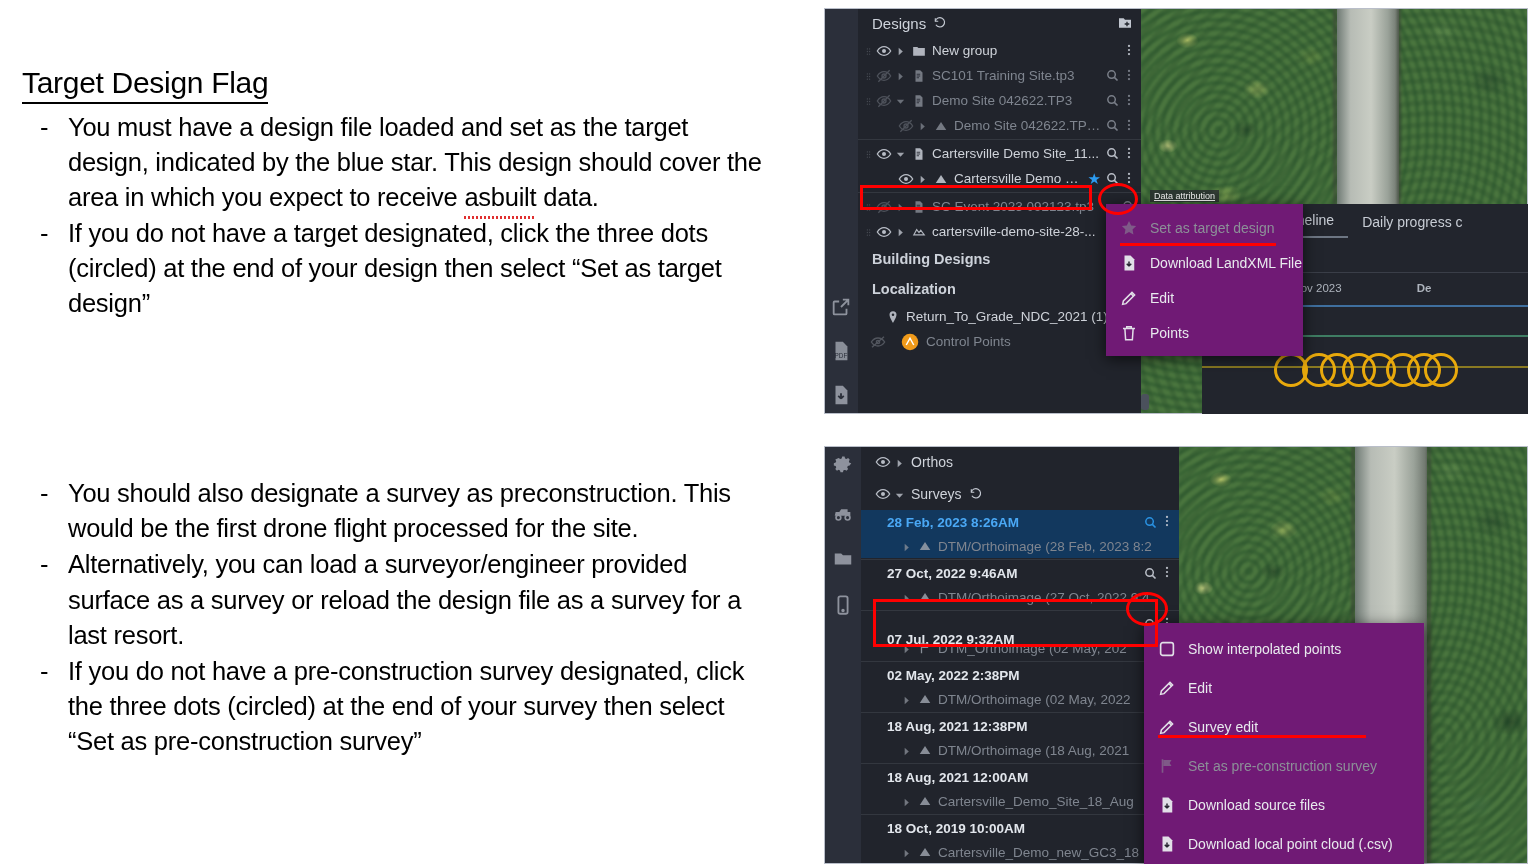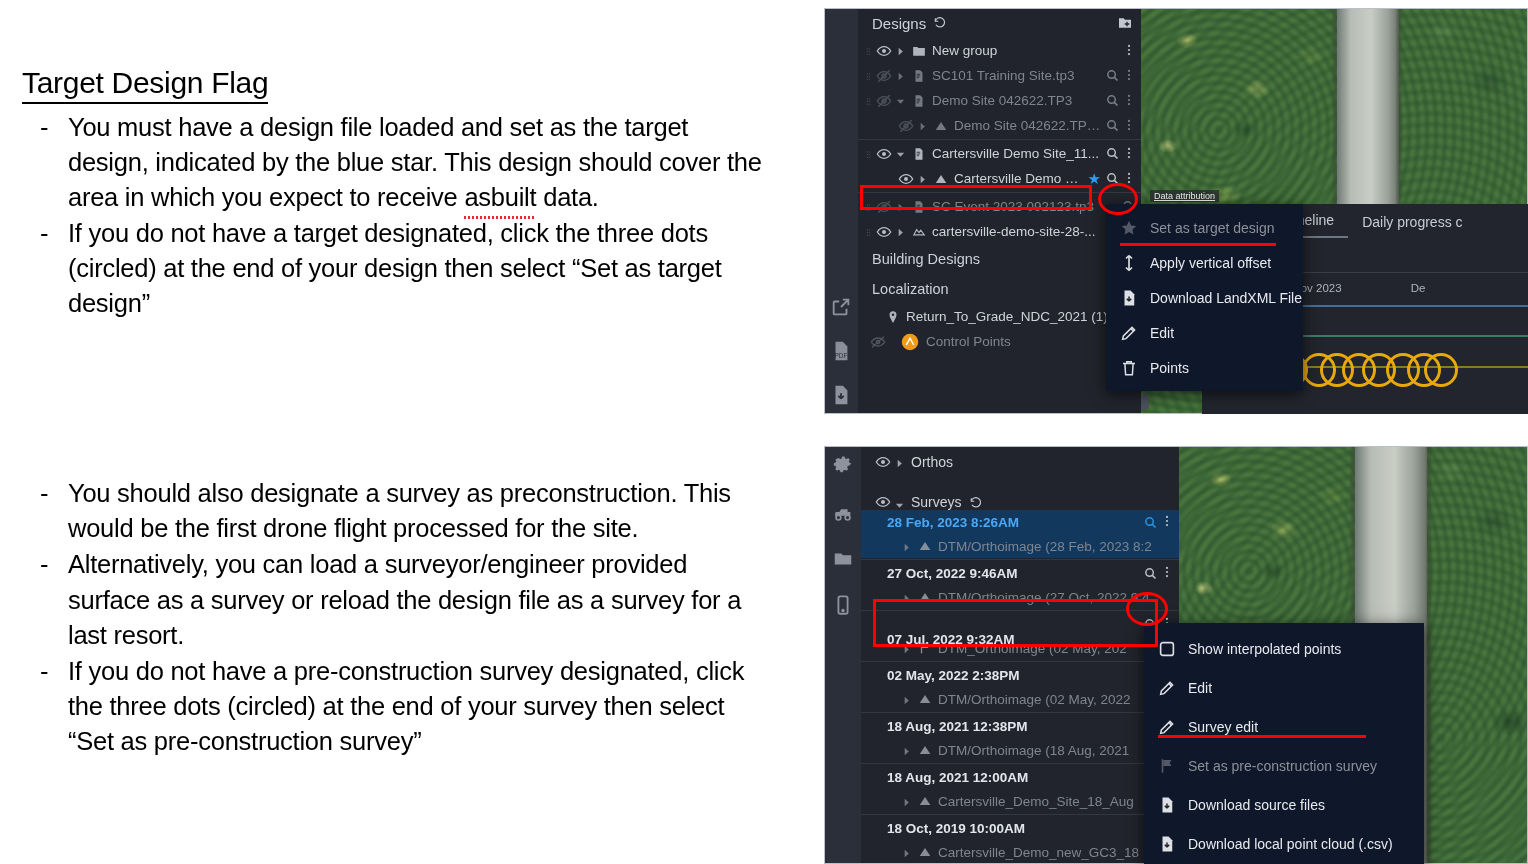--- a/index.html
+++ b/index.html
@@ -68,26 +68,26 @@
   .grip{width:9px;height:13px;opacity:.5;margin-right:3px;flex:0 0 auto;}
   .eye{width:16px;height:16px;margin-right:3px;flex:0 0 auto;opacity:.9;}
   .eye.off{opacity:.45;}
   .caret{width:11px;height:11px;margin-right:6px;flex:0 0 auto;opacity:.75;}
   .ftype{width:14px;height:14px;margin-right:6px;flex:0 0 auto;opacity:.85;}
   .lbl{overflow:hidden;text-overflow:ellipsis;}
   .rowend{margin-left:auto;display:flex;align-items:center;gap:2px;padding-right:5px;}
   .mag{width:15px;height:15px;opacity:.9;}
   .kebab{width:14px;height:16px;opacity:.9;}
   .star{color:#2c9bf0;font-size:15px;line-height:1;margin:0 4px 0 2px;}
-  .grouphdr{font-size:14.5px;color:#cdd2da;padding-left:14px;height:30px;display:flex;align-items:center;}
+  .grouphdr{font-size:14.5px;color:#cdd2da;padding-left:14px;height:30px;display:flex;align-items:center;font-weight:bold;}
   .sep{height:1px;background:#33373f;margin:1px 0;}
 
   
   .ctxmenu{
-    position:absolute;background:#0f172a;box-shadow:0 3px 14px rgba(0,0,0,.65);
+    position:absolute;background:#701a75;box-shadow:0 3px 14px rgba(0,0,0,.65);
     padding:6px 0;z-index:40;
   }
   .ctxitem{
     display:flex;align-items:center;height:35px;padding:0 22px 0 14px;
     font-size:14px;color:#e8eaee;white-space:nowrap;position:relative;
   }
   .ctxitem.disabled{color:#8c9098;}
   .ctxitem .cico{width:18px;height:18px;margin-right:12px;flex:0 0 auto;opacity:.95;}
   .ctxitem.disabled .cico{opacity:.55;}
 
@@ -521,21 +521,21 @@
       <div class="tl-tab">Daily progress c</div>
     </div>
     <div class="tl-ctrl">
       <div class="tl-pill">1</div>
       <span class="tl-ff">▶▶</span>
     </div>
     <div class="tl-axis">
       <div class="tl-tick" style="left:47px;"></div>
       <div class="tl-tlabel" style="left:8px;">23</div>
       <div class="tl-tlabel" style="left:115px;">Nov 2023</div>
-      <div class="tl-tlabel" style="left:216px;">De</div>
+      <div class="tl-tlabel" style="left:222px;font-weight:bold;">De</div>
     </div>
     <div style="position:relative;height:120px;">
       <div class="tl-lane" style="left:0;right:0;top:6px;background:#3f6f9e;"></div>
       <div class="tl-lane" style="left:0;right:0;top:36px;background:#3f7d63;"></div>
       <div class="tl-lane" style="left:0;right:0;top:67px;background:#8a7a22;"></div>
       <div id="tl-markers">
           <div class="tl-circle" style="left: 72px; top: 54px; border-color: rgb(232, 169, 12);"></div>
           <div class="tl-circle" style="left: 100px; top: 54px; border-color: rgb(232, 169, 12);"></div>
           <div class="tl-circle" style="left: 118px; top: 54px; border-color: rgb(232, 169, 12);"></div>
           <div class="tl-circle" style="left: 140px; top: 54px; border-color: rgb(232, 169, 12);"></div>
@@ -547,26 +547,20 @@
     </div>
   </div>
 
   <div class="ctxmenu" style="left:282px;top:196px;width:197px;">
     <div id="designs-menu-items">
         <div class="ctxitem disabled">
           <span class="cico"><svg viewBox="0 0 24 24">
               <path d="M12 2.5l2.9 6 6.6.9-4.8 4.6 1.2 6.5L12 17.4 6.1 20.5l1.2-6.5L2.5 9.4l6.6-.9z" fill="#8c9098"></path>
             </svg></span>
           <span>Set as target design</span>
-        </div>
-        <div class="ctxitem">
-          <span class="cico"><svg viewBox="0 0 24 24">
-              <path d="M12 2v20M12 2l-4 4m4-4l4 4M12 22l-4-4m4 4l4-4" stroke="#e8eaee" stroke-width="2.2" fill="none"></path>
-            </svg></span>
-          <span>Apply vertical offset</span>
         </div>
         <div class="ctxitem">
           <span class="cico"><svg viewBox="0 0 24 24">
               <path d="M6 2h8l5 5v15H6z" fill="#e8eaee"></path>
               <path d="M12 10v6m0 0l-3-3m3 3l3-3" stroke="#24262e" stroke-width="2" fill="none"></path>
             </svg></span>
           <span>Download LandXML File</span>
         </div>
         <div class="ctxitem">
           <span class="cico"><svg viewBox="0 0 24 24">
@@ -638,21 +632,21 @@
         <div class="row" style="height: 32px; padding-left: 14px;">
           <span class="eye"><svg viewBox="0 0 24 24">
               <path d="M2 12s4-6.5 10-6.5S22 12 22 12s-4 6.5-10 6.5S2 12 2 12z" fill="none" stroke="#c9ced7" stroke-width="2"></path>
               <circle cx="12" cy="12" r="3" fill="#c9ced7"></circle>
             </svg></span>
           <span class="caret"><svg viewBox="0 0 24 24">
               <path d="M8 4l9 8-9 8z" fill="#c9ced7"></path>
             </svg></span>
           <span class="lbl" style="font-size:14px;">Orthos</span>
         </div>
-        <div class="row" style="height: 32px; padding-left: 14px; align-items: flex-end;">
+        <div class="row" style="height: 32px; padding-left: 14px;">
           <span class="eye"><svg viewBox="0 0 24 24">
               <path d="M2 12s4-6.5 10-6.5S22 12 22 12s-4 6.5-10 6.5S2 12 2 12z" fill="none" stroke="#c9ced7" stroke-width="2"></path>
               <circle cx="12" cy="12" r="3" fill="#c9ced7"></circle>
             </svg></span>
           <span class="caret"><svg viewBox="0 0 24 24">
               <path d="M4 8h16l-8 9z" fill="#c9ced7"></path>
             </svg></span>
           <span class="lbl" style="font-size:14px;">Surveys</span>
           <span style="width:14px;height:14px;margin-left:7px;"><svg viewBox="0 0 24 24">
               <path d="M4 9a8 8 0 1 1 1 6" fill="none" stroke="#c2c7d0" stroke-width="2"></path>

